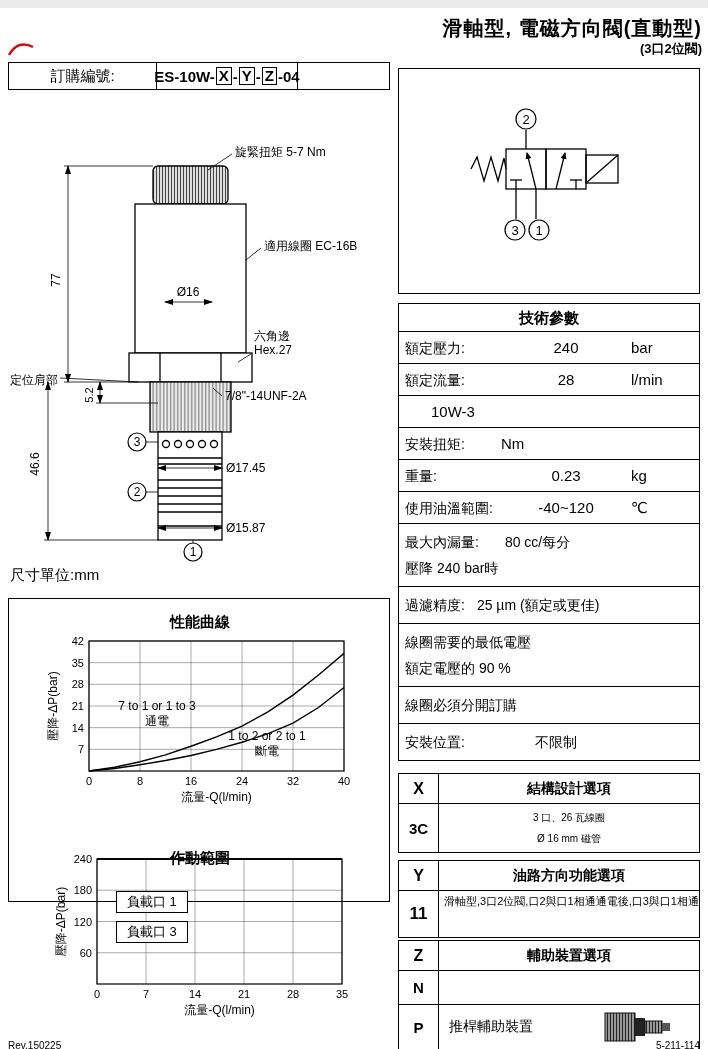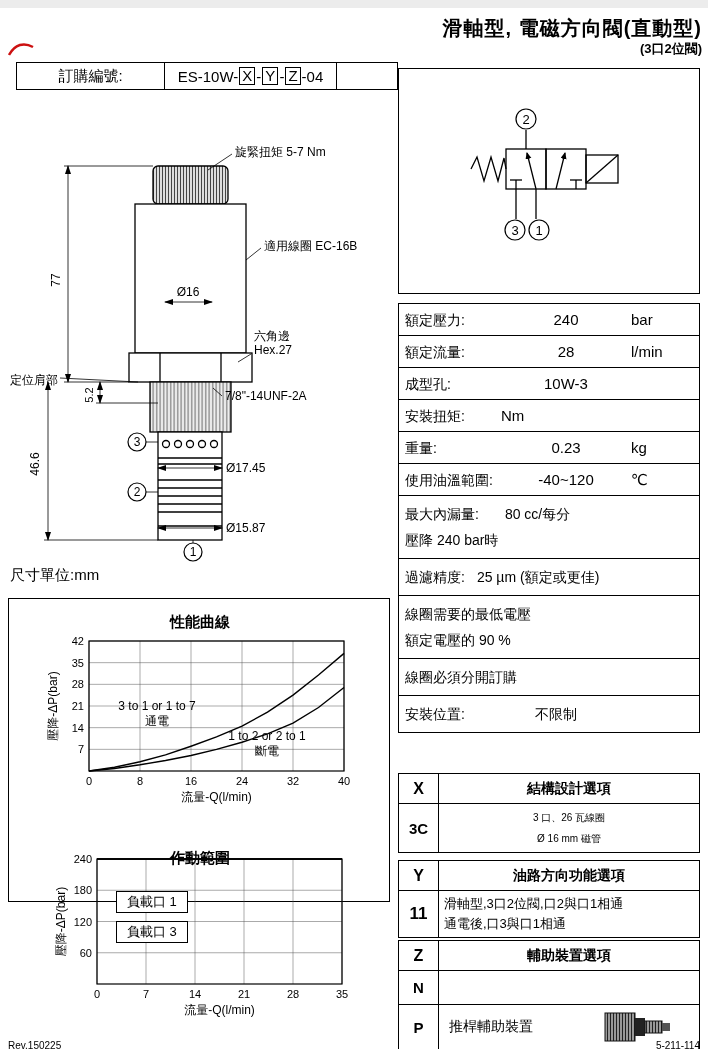--- a/index.html
+++ b/index.html
@@ -3,23 +3,23 @@
 <meta charset="utf-8">
 <style>
   *{margin:0;padding:0;box-sizing:border-box}
   body{background:#ececec;font-family:"Liberation Sans","DejaVu Sans",sans-serif;color:#000}
   .page{position:relative;width:708px;height:1049px;background:#fff;margin:8px auto;overflow:hidden}
   .abs{position:absolute}
 
   .title{position:absolute;top:7px;right:6px;font-size:20px;font-weight:bold;letter-spacing:1px}
   .subtitle{position:absolute;top:32px;right:6px;font-size:13px;font-weight:bold}
 
-  .order-box{position:absolute;left:16px;top:54px;width:382px;height:28px;border:1px solid #000;display:flex;font-size:15px}
+  .order-box{position:absolute;left:8px;top:54px;width:382px;height:28px;border:1px solid #000;display:flex;font-size:15px}
   .order-label{width:147px;display:flex;align-items:center;justify-content:center}
-  .order-code{width:173px;border-left:1px solid #000;border-right:1px solid #000;display:flex;align-items:center;justify-content:center;font-weight:normal;white-space:nowrap}
+  .order-code{width:142px;border-left:1px solid #000;border-right:1px solid #000;display:flex;align-items:center;justify-content:center;font-weight:bold;white-space:nowrap}
   .order-code .boxed{display:inline-block;border:1px solid #000;padding:0 2px;margin:0 1px;line-height:16px}
   .order-spacer{flex:1}
 
   .unit-note{position:absolute;left:10px;top:558px;font-size:15px}
 
   .symbol-box{position:absolute;left:398px;top:60px;width:302px;height:226px;border:1px solid #000}
 
   .spec-table{position:absolute;left:398px;top:295px;width:302px;border:1px solid #000;font-size:14px}
   .spec-header{height:28px;line-height:28px;text-align:center;font-weight:bold;font-size:15px;border-bottom:1px solid #000}
   .spec-row{display:grid;grid-template-columns:96px 1fr 62px;height:32px;line-height:32px;border-bottom:1px solid #000;padding:0 6px}
@@ -30,21 +30,21 @@
   .leak-val{margin-left:26px}
   .filter-val{margin-left:12px}
   .mount-val{margin-left:70px}
 
   .opt-table{position:absolute;left:398px;width:302px;border:1px solid #000;background:#fff}
   .opt-row{display:grid;grid-template-columns:40px 1fr;border-bottom:1px solid #000;position:relative}
   .opt-row:last-child{border-bottom:none}
   .opt-code{border-right:1px solid #000;display:flex;align-items:center;justify-content:center;font-weight:bold;font-size:16px}
   .opt-head{display:flex;align-items:center;justify-content:center;font-weight:bold;font-size:14px}
   .opt-center{display:flex;flex-direction:column;align-items:center;justify-content:center;font-size:10px;line-height:21px}
-  .opt-left{display:flex;flex-direction:column;justify-content:center;font-size:13px;line-height:20px;padding-left:5px}
+  .opt-left{display:flex;flex-direction:row;justify-content:center;font-size:11px;line-height:20px;padding-left:5px}
   .opt-plain{display:flex;align-items:center;font-size:14px;padding-left:10px}
   .knob-wrap{position:absolute;right:26px;top:3px}
 
   .charts-box{position:absolute;left:8px;top:590px;width:382px;height:304px;border:1px solid #000}
   .chart-title{position:absolute;left:0;width:382px;text-align:center;font-weight:bold;font-size:15px}
   .ann{position:absolute;text-align:center;font-size:12px;line-height:15px;background:transparent}
   .boxed-label{position:absolute;border:1px solid #000;padding:1px 10px;font-size:13px;background:#fff}
 
   .footer-left{position:absolute;left:8px;top:1032px;font-size:10px}
   .footer-right{position:absolute;right:8px;top:1032px;font-size:10px}
@@ -199,33 +199,33 @@
       </g>
       <g font-size="13" fill="#000">
         <text x="127" y="55" text-anchor="middle">2</text>
         <text x="116" y="166" text-anchor="middle">3</text>
         <text x="140" y="166" text-anchor="middle">1</text>
       </g>
     </svg>
   </div>
 
   <div class="spec-table">
+    <div class="spec-header">技術參數</div>
 
     <div class="spec-row">
       <div>額定壓力:</div>
       <div class="val">240</div>
       <div class="unit">bar</div>
     </div>
     <div class="spec-row">
       <div>額定流量:</div>
       <div class="val">28</div>
       <div class="unit">l/min</div>
     </div>
     <div class="spec-row">
-      <div>成型孔:</div>
       <div class="val">10W-3</div>
       <div class="unit"></div>
     </div>
     <div class="spec-row">
       <div>安裝扭矩:</div>
       <div class="unit">Nm</div>
     </div>
     <div class="spec-row">
       <div>重量:</div>
       <div class="val">0.23</div>
@@ -343,21 +343,21 @@
         <text x="75" y="111" class="tick" text-anchor="end">21</text>
         <text x="75" y="89.33333333333334" class="tick" text-anchor="end">28</text>
         <text x="75" y="67.66666666666666" class="tick" text-anchor="end">35</text>
         <text x="75" y="46" class="tick" text-anchor="end">42</text>
         <polyline points="80,172 105.5,168.28571428571428 131,162.71428571428572 156.5,155.9047619047619 182,147.23809523809524 207.5,137.95238095238096 233,127.11904761904762 258.5,113.19047619047619 284,96.16666666666666 309.5,76.04761904761904 335,54.38095238095238" class="curve"></polyline>
         <polyline points="80,172 105.5,169.52380952380952 131,165.8095238095238 156.5,161.47619047619048 182,156.52380952380952 207.5,150.33333333333334 233,143.21428571428572 258.5,134.85714285714286 284,124.02380952380952 309.5,108.54761904761905 335,88.42857142857142" class="curve"></polyline>
         <text x="207.5" y="202" class="axlab" text-anchor="middle">流量-Q(l/min)</text>
         <text transform="translate(48,107) rotate(-90)" class="axlab" text-anchor="middle">壓降-ΔP(bar)</text>
       </svg>
     <div class="ann" style="left:96px;top:100px;width:104px">
-      <div>3 to 1 or 1 to 7</div>
+      <div>7 to 1 or 1 to 3</div>
       <div>通電</div>
     </div>
     <div class="ann" style="left:208px;top:130px;width:100px">
       <div>1 to 2 or 2 to 1</div>
       <div>斷電</div>
     </div>
 
     <div class="chart-title" style="top:250px">作動範圍</div>
     <svg id="chart2-svg" width="382" height="183" style="position:absolute;left:0;top:248px">
         <line x1="88" y1="12" x2="88" y2="137" class="grid"></line>

